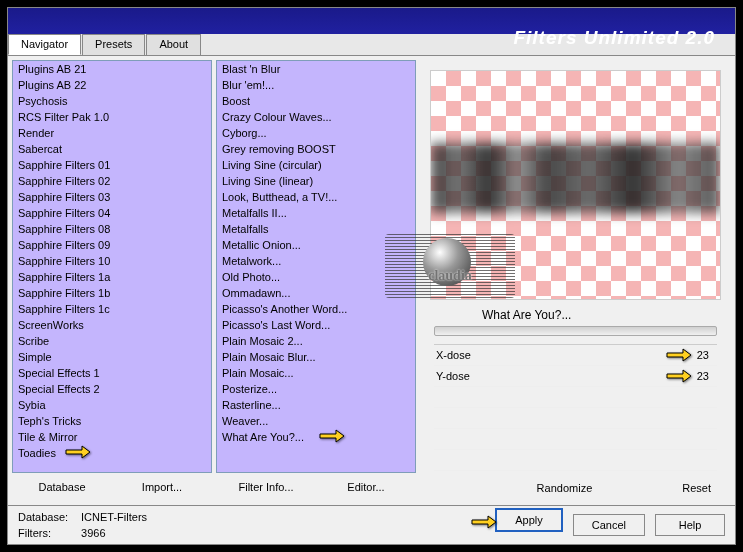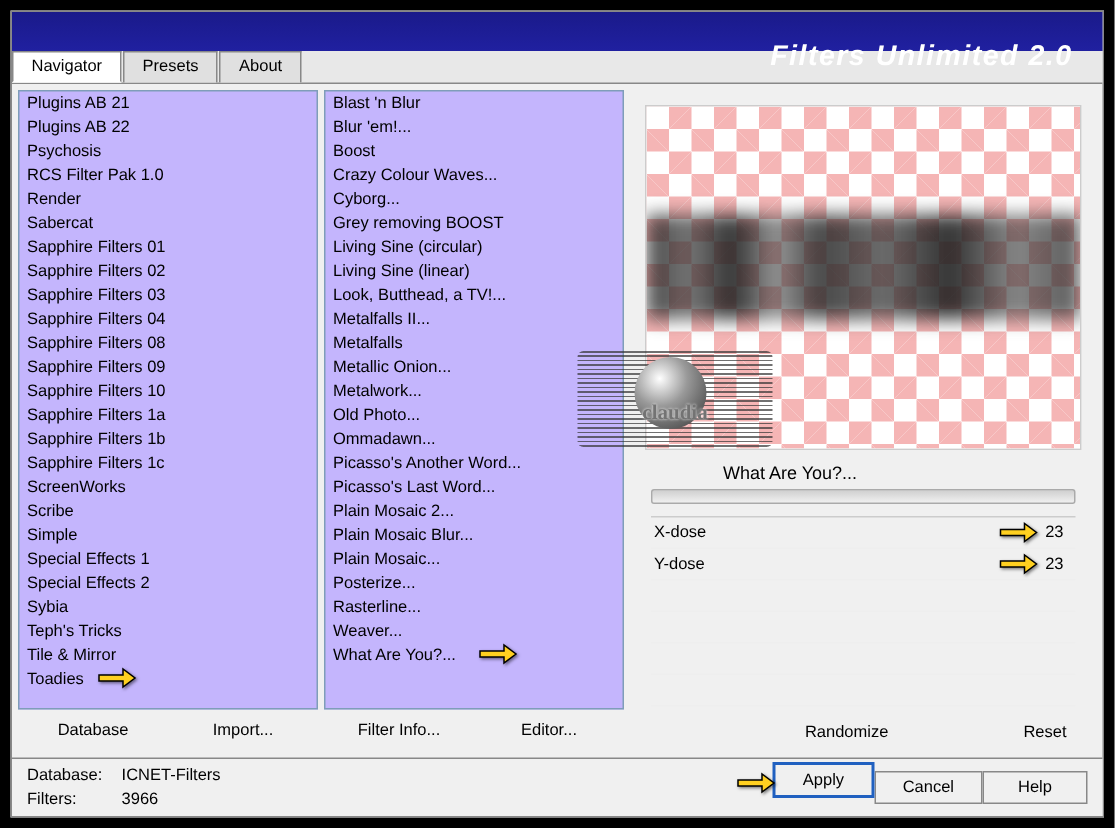--- a/index.html
+++ b/index.html
@@ -44,21 +44,21 @@
 .progress-bar { height: 10px; margin: 4px 12px 8px 12px; background: linear-gradient(to bottom, #d0d0d0, #f0f0f0); border: 1px solid #aaa; border-radius: 2px; }
 .params { border-top: 1px solid #ccc; margin: 0 12px; flex: 1; }
 .param-row { display: flex; padding: 4px 2px; border-bottom: 1px solid #eee; position: relative; }
 .param-label { flex: 1; }
 .param-value { width: 50px; text-align: right; padding-right: 6px; }
 .right-btns { display: flex; justify-content: flex-end; padding: 4px 12px 2px 0; gap: 30px; }
 .right-btn { cursor: pointer; padding: 3px 6px; margin-left: 48px; }
 .footer { border-top: 1px solid #888; padding: 5px 10px; display: flex; align-items: center; background: #f0f0f0; }
 .footer-info { display: flex; flex-direction: column; gap: 4px; flex: 1; font-size: 11px; }
 .footer-info > div > span:first-child { display: inline-block; width: 60px; }
-.footer-btns { display: flex; }
+.footer-btns { display: flex; gap: 10px; }
 .btn { padding: 4px 18px; background: #f0f0f0; border: 1px solid #888; cursor: pointer; min-width: 70px; text-align: center; }
 .btn.primary { border: 2px solid #2060c0; }
 .pointer-hand { position: absolute; width: 28px; height: 20px; pointer-events: none; z-index: 50; }
 .pointer-hand svg { width: 100%; height: 100%; filter: drop-shadow(1px 1px 1px rgba(0,0,0,0.5)); }
 .watermark { position: absolute; top: 234px; left: 385px; width: 130px; height: 64px; z-index: 100; pointer-events: none; }
 .watermark-lines { position: absolute; inset: 0; background: repeating-linear-gradient(to bottom, #333 0 1px, transparent 1px 3px); opacity: 0.7; border-radius: 4px;}
 .watermark-globe { position: absolute; top: 4px; left: 38px; width: 48px; height: 48px; border-radius: 50%; background: radial-gradient(circle at 35% 30%, #fff 0%, #999 40%, #333 100%); }
 .watermark-text { position: absolute; bottom: 14px; left: 0; right: 0; text-align: center; font-family: cursive; font-size: 14px; color: #737373; text-shadow: 0 0 2px #fff; font-weight: bold; }
 </style>
 </head>

